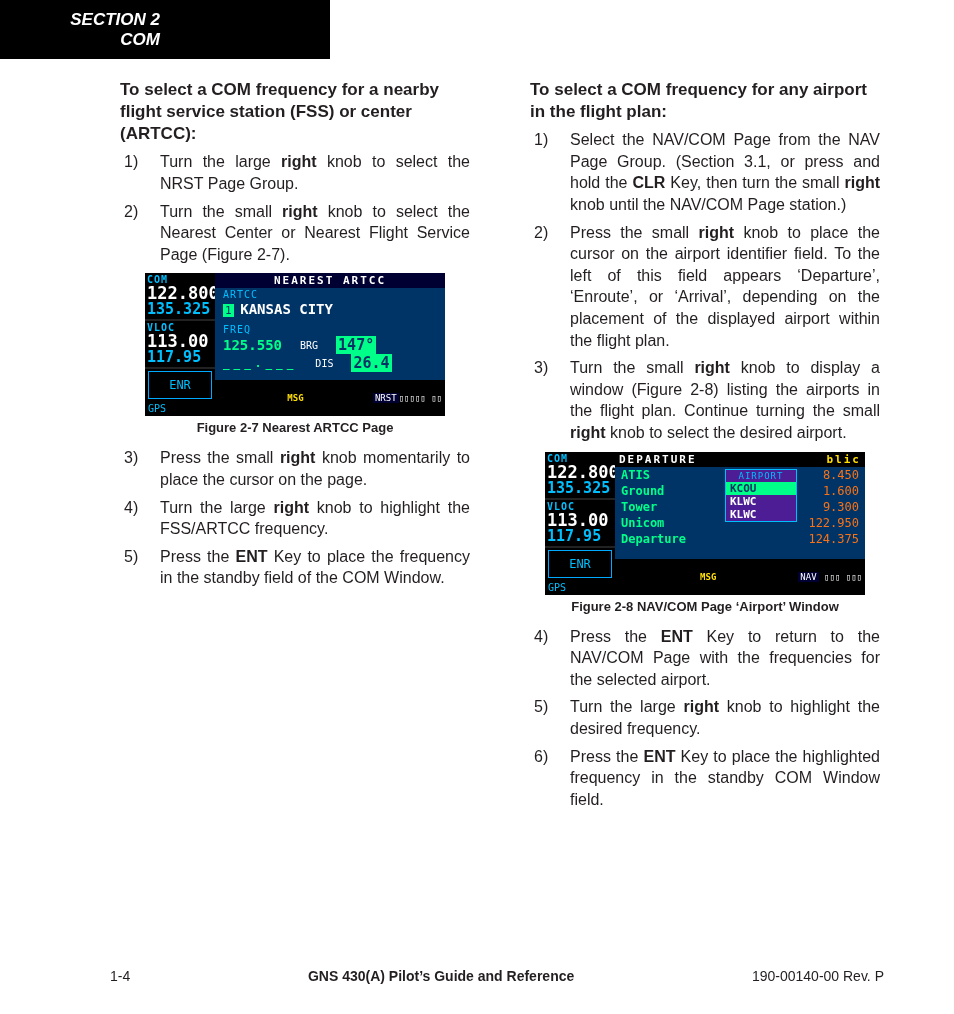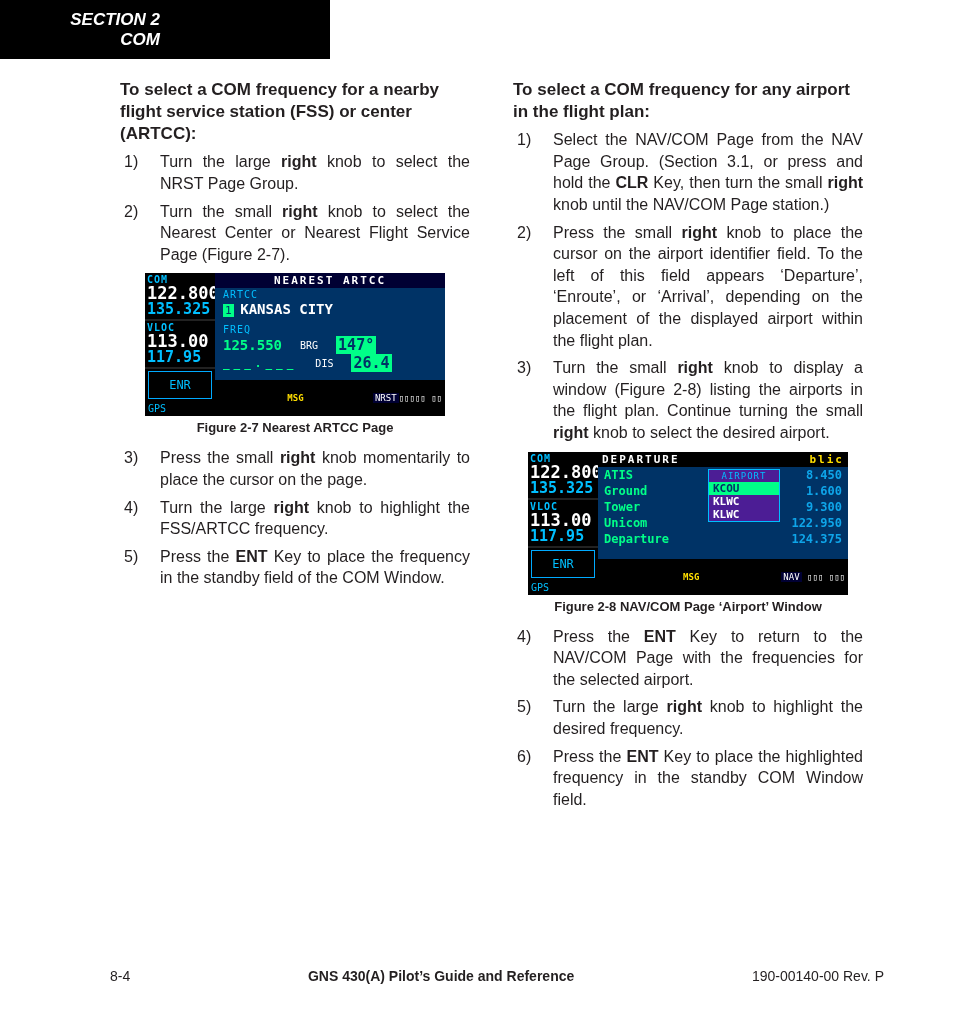--- a/index.html
+++ b/index.html
@@ -21,21 +21,21 @@
     font-style: italic;
     font-size: 17px;
     line-height: 1.15;
     text-align: right;
     box-sizing: border-box;
   }
   .section-tab div { padding-right: 170px; }
   .page-body {
     display: flex;
     padding: 20px 60px 0 120px;
-    gap: 43px;
+    gap: 60px;
   }
   .col {
     width: 350px;
   }
   .proc-title {
     font-weight: bold;
     font-size: 17px;
     line-height: 1.3;
     margin-bottom: 6px;
   }
@@ -115,21 +115,21 @@
   .gps-right .botbar .msg { color: #ffde00; background: #000; font-weight: bold; }
   .gps-right .botbar .pg { color: #fff; background: #003; padding: 0 2px; }
   .fig27-body { padding: 0 4px; height: 108px; position: relative; }
   .dashes { color: #00ff88; letter-spacing: 4px; font-weight: bold; }
   .brg-box { background:#00ff88; color:#003366; font-weight:bold; padding:0 2px; font-size:15px; }
 
   
   .fig28-body { padding: 0 0; height: 124px; position: relative; }
   .fig28-body .row { display: flex; justify-content: space-between; padding: 1px 6px; font-size: 12px; }
   .fig28-body .row .name { color: #00ff88; font-weight: bold; }
-  .fig28-body .row .freq { color: #0ea5e9; font-weight: bold; }
+  .fig28-body .row .freq { color: #f97316; font-weight: normal; }
   .popup {
     position: absolute; top: 2px; left: 110px;
     background: #4c1d95; border: 1px solid #00bfff; width: 70px;
   }
   .popup .pttl { color:#00bfff; font-size:9px; text-align:center; letter-spacing:1px; padding:1px 0; }
   .popup .pitem { color:#fff; font-size:11px; font-weight:bold; padding:0 4px; }
   .popup .psel { background:#00ff88; color:#003366; }
   .fig28-title { background:#000; color:#fff; font-weight:bold; font-size:11px; letter-spacing:2px; padding:1px 4px; display:flex; }
   .fig28-title .half { color:#ffde00; }
 </style>
@@ -297,16 +297,16 @@
       <div class="step-body"><span>Turn the large </span><b>right</b><span> knob to highlight the desired frequency.</span></div>
     </div>
     <div class="step">
       <div class="step-num">6)</div>
       <div class="step-body"><span>Press the </span><b>ENT</b><span> Key to place the highlighted frequency in the standby COM Window field.</span></div>
     </div>
   </div>
 </div>
 
 <div class="footer">
-  <span>8-4</span>
+  <span>1-4</span>
   <span class="footer-center">GNS 430(A) Pilot’s Guide and Reference</span>
   <span>190-00140-00  Rev. P</span>
 </div>
 
 </body></html>

